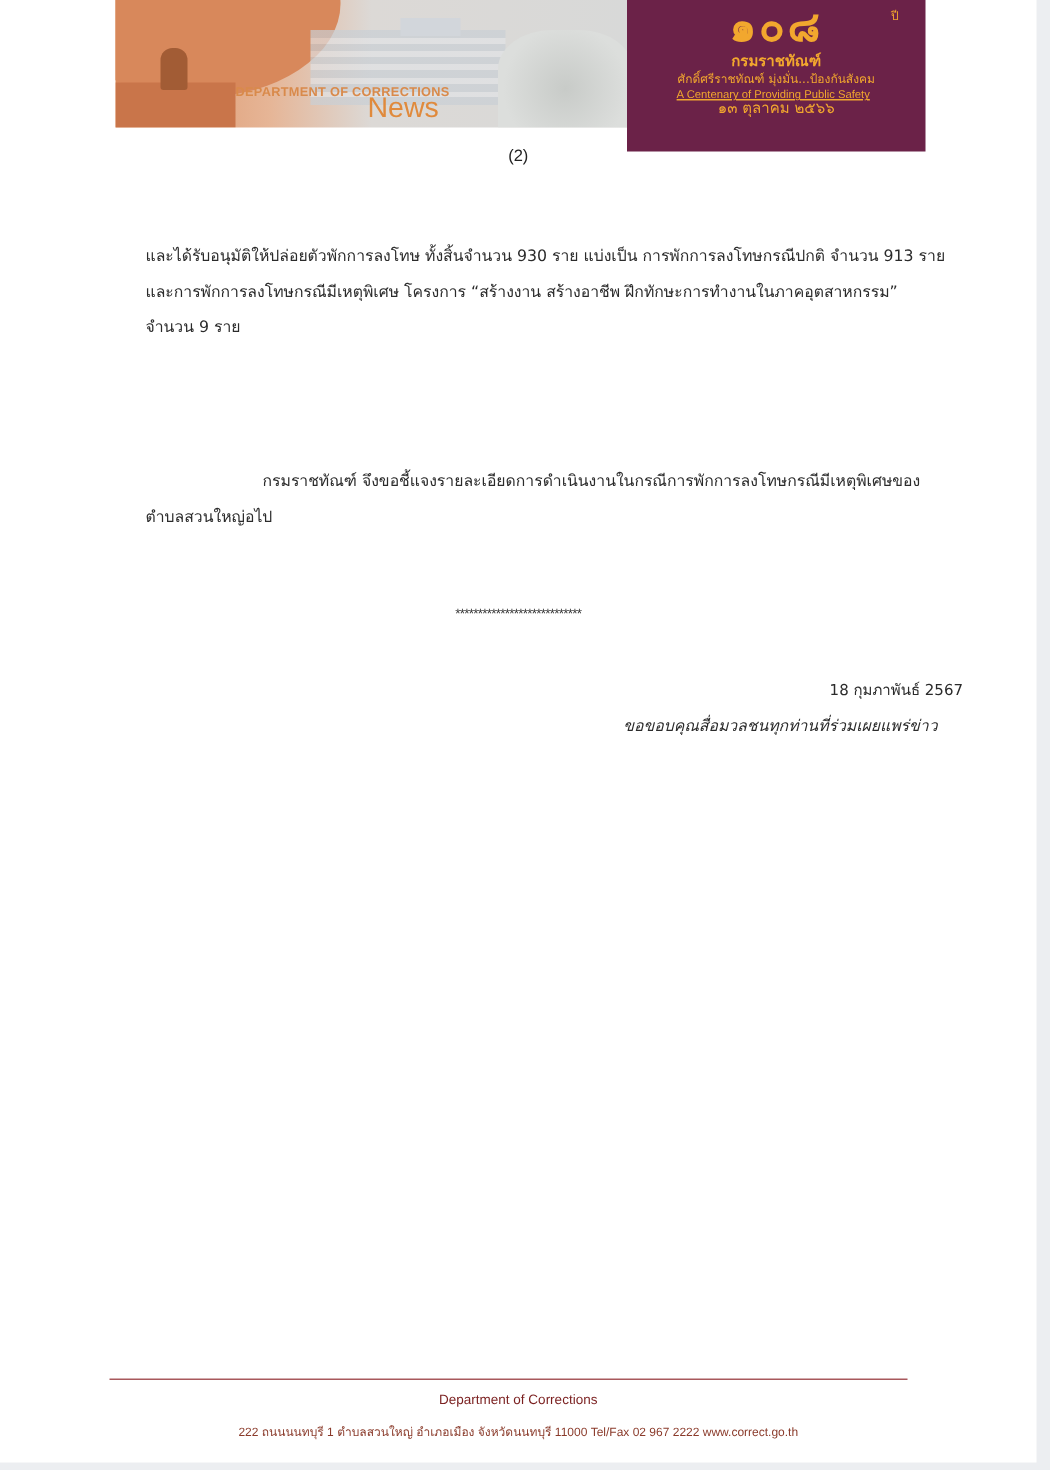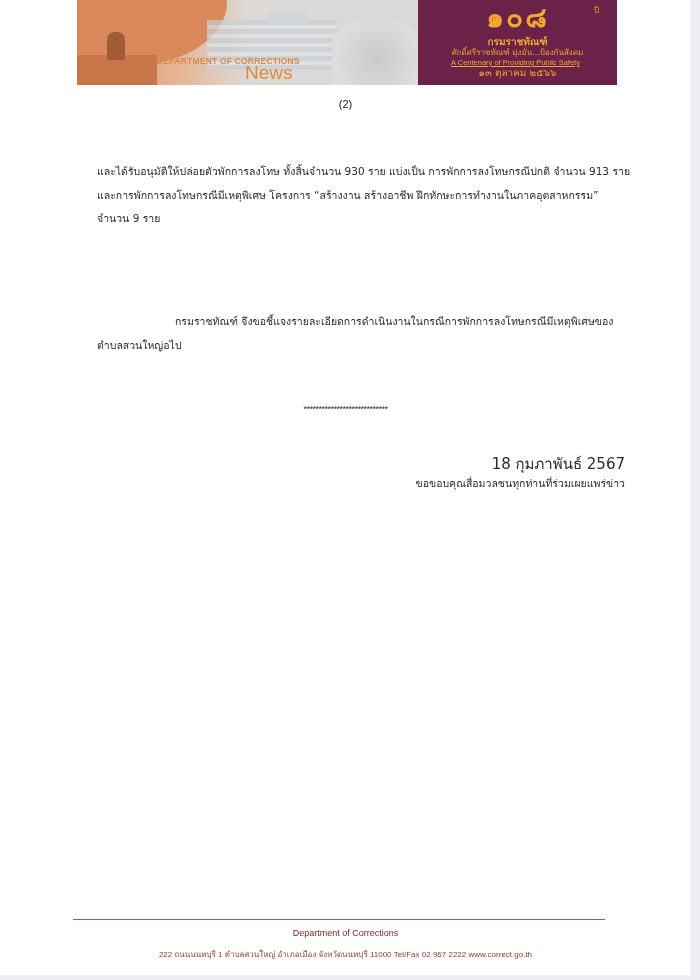--- a/index.html
+++ b/index.html
@@ -67,21 +67,21 @@
       white-space: nowrap;
     }
     .banner-news {
       position: absolute; left: 168px; top: 60px;
       font-family: "Liberation Sans", sans-serif;
       font-size: 19px; font-weight: normal;
       color: #e08a3c;
       line-height: 26px;
     }
     .banner-right {
-      width: 199px; height: 85px;
+      width: 199px; height: 101px;
       background: #6b2248;
       position: relative;
       text-align: center;
       color: #f2a72e;
     }
     .logo-numerals {
       position: absolute; left: 0; right: 0; top: 2px;
       font-family: "DejaVu Sans", sans-serif;
       font-size: 28px; font-weight: bold;
       color: #f2a72e; letter-spacing: 2px;
@@ -125,26 +125,26 @@
     .line { display: block; white-space: nowrap; }
     .indent { padding-left: 50px; }
     .indent2 { padding-left: 78px; }
     .stars {
       position: absolute; left: 0; width: 691px; top: 404px;
       text-align: center;
       font-family: "Liberation Sans", sans-serif;
       font-size: 9px; color: #333; letter-spacing: -0.5px;
     }
     .date {
-      position: absolute; right: 66px; top: 452px;
-      font-size: 15px; color: #2b2b2b;
+      position: absolute; right: 49px; top: 452px;
+      font-size: 10px; color: #2b2b2b;
     }
     .thanks {
       position: absolute; right: 66px; top: 475px;
-      font-size: 10.5px; color: #2b2b2b;
+      font-size: 10.5px; color: #2b2b2b; font-style: italic;
     }
     .footer-line {
       position: absolute; left: 73px; top: 919px;
       width: 532px; height: 1px;
       background: #a8585c;
     }
     .footer-dept {
       position: absolute; left: 0; width: 691px; top: 928px;
       text-align: center;
       font-family: "Liberation Sans", sans-serif;

